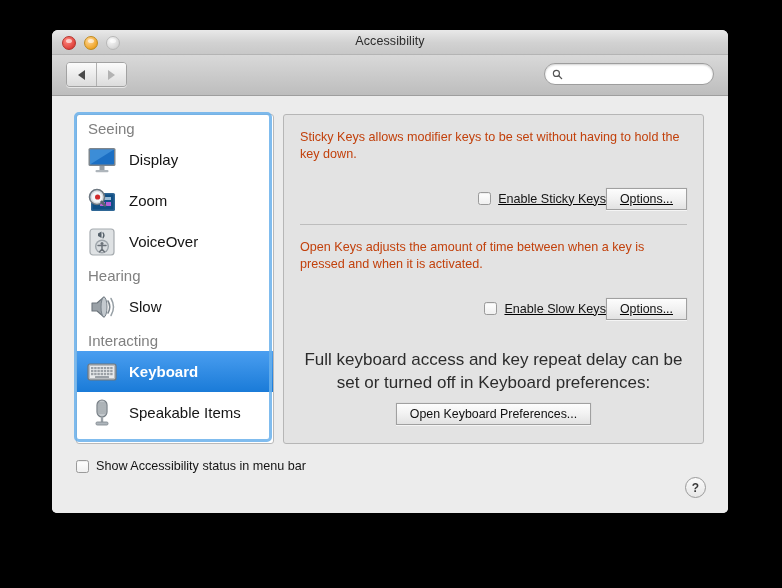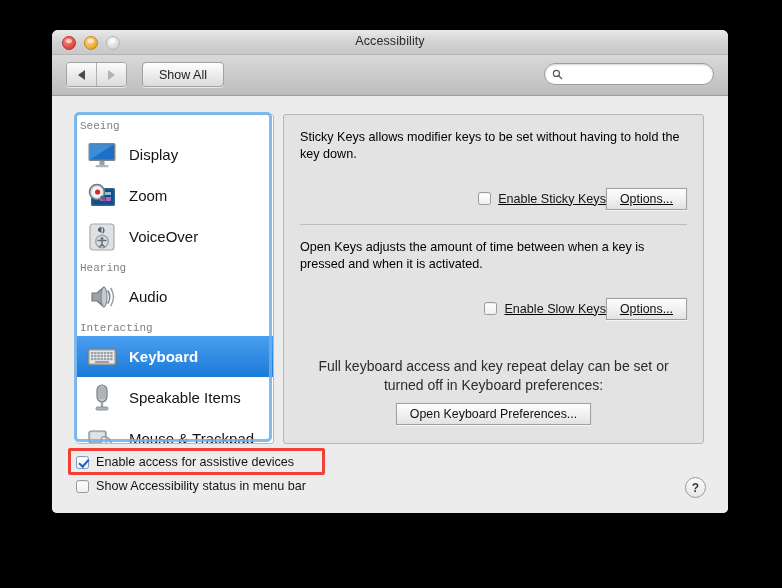--- a/index.html
+++ b/index.html
@@ -185,24 +185,23 @@
   .focus-ring {
     position: absolute;
     left: -2px; top: -2px;
     width: 198px; height: 330px;
     border: 3px solid rgba(106,176,235,0.85);
     border-radius: 5px;
     pointer-events: none;
     box-sizing: border-box;
   }
   .group-label {
-    font-size: 11px;
+    font-size: 15px;
     color: #808080;
-    padding: 5px 0 2px 3px;
-    font-family: Liberation Mono, monospace;
+    padding: 5px 0 2px 11px;
   }
   .srow {
     display: flex;
     align-items: center;
     height: 41px;
     padding-left: 9px;
     box-sizing: border-box;
   }
   .srow.selected {
     background: linear-gradient(to bottom, #4a9ef0 0%, #1a7bd8 100%);
@@ -225,21 +224,21 @@
     border: 1px solid #b6b6b6;
     border-radius: 3px;
     box-sizing: border-box;
   }
   .sect {
     padding: 14px 16px 0 16px;
   }
   .sect p {
     margin: 0;
     font-size: 12.6px;
-    color: #000000;
+    color: #c2410c;
     line-height: 1.38;
   }
   .ctlrow {
     display: flex;
     align-items: center;
     justify-content: flex-end;
     margin-top: 24px;
     text-decoration: underline;
   }
   .cbline {
@@ -288,21 +287,21 @@
     margin: 14px 16px 0 16px;
   }
   .footnote {
     position: absolute;
     left: 16px; right: 16px;
     bottom: 18px;
     text-align: center;
   }
   .footnote p {
     margin: 0 0 8px 0;
-    font-size: 14px;
+    font-size: 17px;
     color: #2c2c2c;
     line-height: 1.35;
     text-align: center;
   }
 
   
   .bottom-area {
     position: absolute;
     left: 24px;
     top: 356px;
@@ -362,23 +361,20 @@
     <div class="toolbar">
       <div class="navgroup">
         <div class="navbtn">
           <div class="tri left"></div>
         </div>
         <div class="navbtn">
           <div class="tri right"></div>
         </div>
       </div>
 
-      <div class="showall">
-        <span>Show All</span>
-      </div>
 
       <div class="searchfield">
         <svg class="mag" viewBox="0 0 16 16">
           <circle cx="6.4" cy="6.4" r="4.4" fill="none" stroke="#555" stroke-width="1.7"></circle>
           <line x1="9.8" y1="9.8" x2="14" y2="14" stroke="#555" stroke-width="2" stroke-linecap="round"></line>
         </svg>
         <input type="text" value="" placeholder="" style="">
       </div>
     </div>
 
@@ -431,21 +427,21 @@
 
           <div class="group-label">Hearing</div>
 
           <div class="srow">
             <svg class="sicon" viewBox="0 0 32 32">
               <path d="M6 12 h5 l7 -6 v20 l-7 -6 H6z" fill="#9aa1a7" stroke="#6c757c" stroke-width="1.1" stroke-linejoin="round"></path>
               <ellipse cx="18" cy="16" rx="3" ry="10" fill="#c3c9ce" stroke="#79828a" stroke-width="1"></ellipse>
               <path d="M22 10 q3.5 6 0 12" stroke="#7d868d" stroke-width="1.6" fill="none" stroke-linecap="round"></path>
               <path d="M25 7.5 q5 8.5 0 17" stroke="#98a0a6" stroke-width="1.5" fill="none" stroke-linecap="round"></path>
             </svg>
-            <span class="srow-label">Audio</span>
+            <span class="srow-label">Slow</span>
           </div>
 
           <div class="group-label">Interacting</div>
 
           <div class="srow selected">
             <svg class="sicon" viewBox="0 0 32 32">
               <rect x="2" y="8" width="28" height="16" rx="2" fill="#b9bdc1" stroke="#6f767c" stroke-width="1.2"></rect>
               <rect x="4" y="10" width="24" height="12" fill="#e8eaec"></rect>
               <g fill="#9aa0a6">
                 <rect x="5" y="11" width="2.4" height="2.2"></rect>
@@ -539,27 +535,20 @@
         <div class="footnote">
           <p>Full keyboard access and key repeat delay can be set or turned off in Keyboard preferences:</p>
           <div class="pushbtn" style="display:inline-block;">
             <span>Open Keyboard Preferences...</span>
           </div>
         </div>
 
       </div>
 
       <div class="bottom-area">
-        <div style="position:relative;">
-          <div class="bottom-cb">
-            <span class="cbox checked"></span>
-            <span>Enable access for assistive devices</span>
-          </div>
-          <div class="redbox"></div>
-        </div>
         <div class="bottom-cb" style="margin-top:4px;">
           <span class="cbox"></span>
           <span>Show Accessibility status in menu bar</span>
         </div>
       </div>
 
       <div class="helpbtn">
         <span>?</span>
       </div>
 

